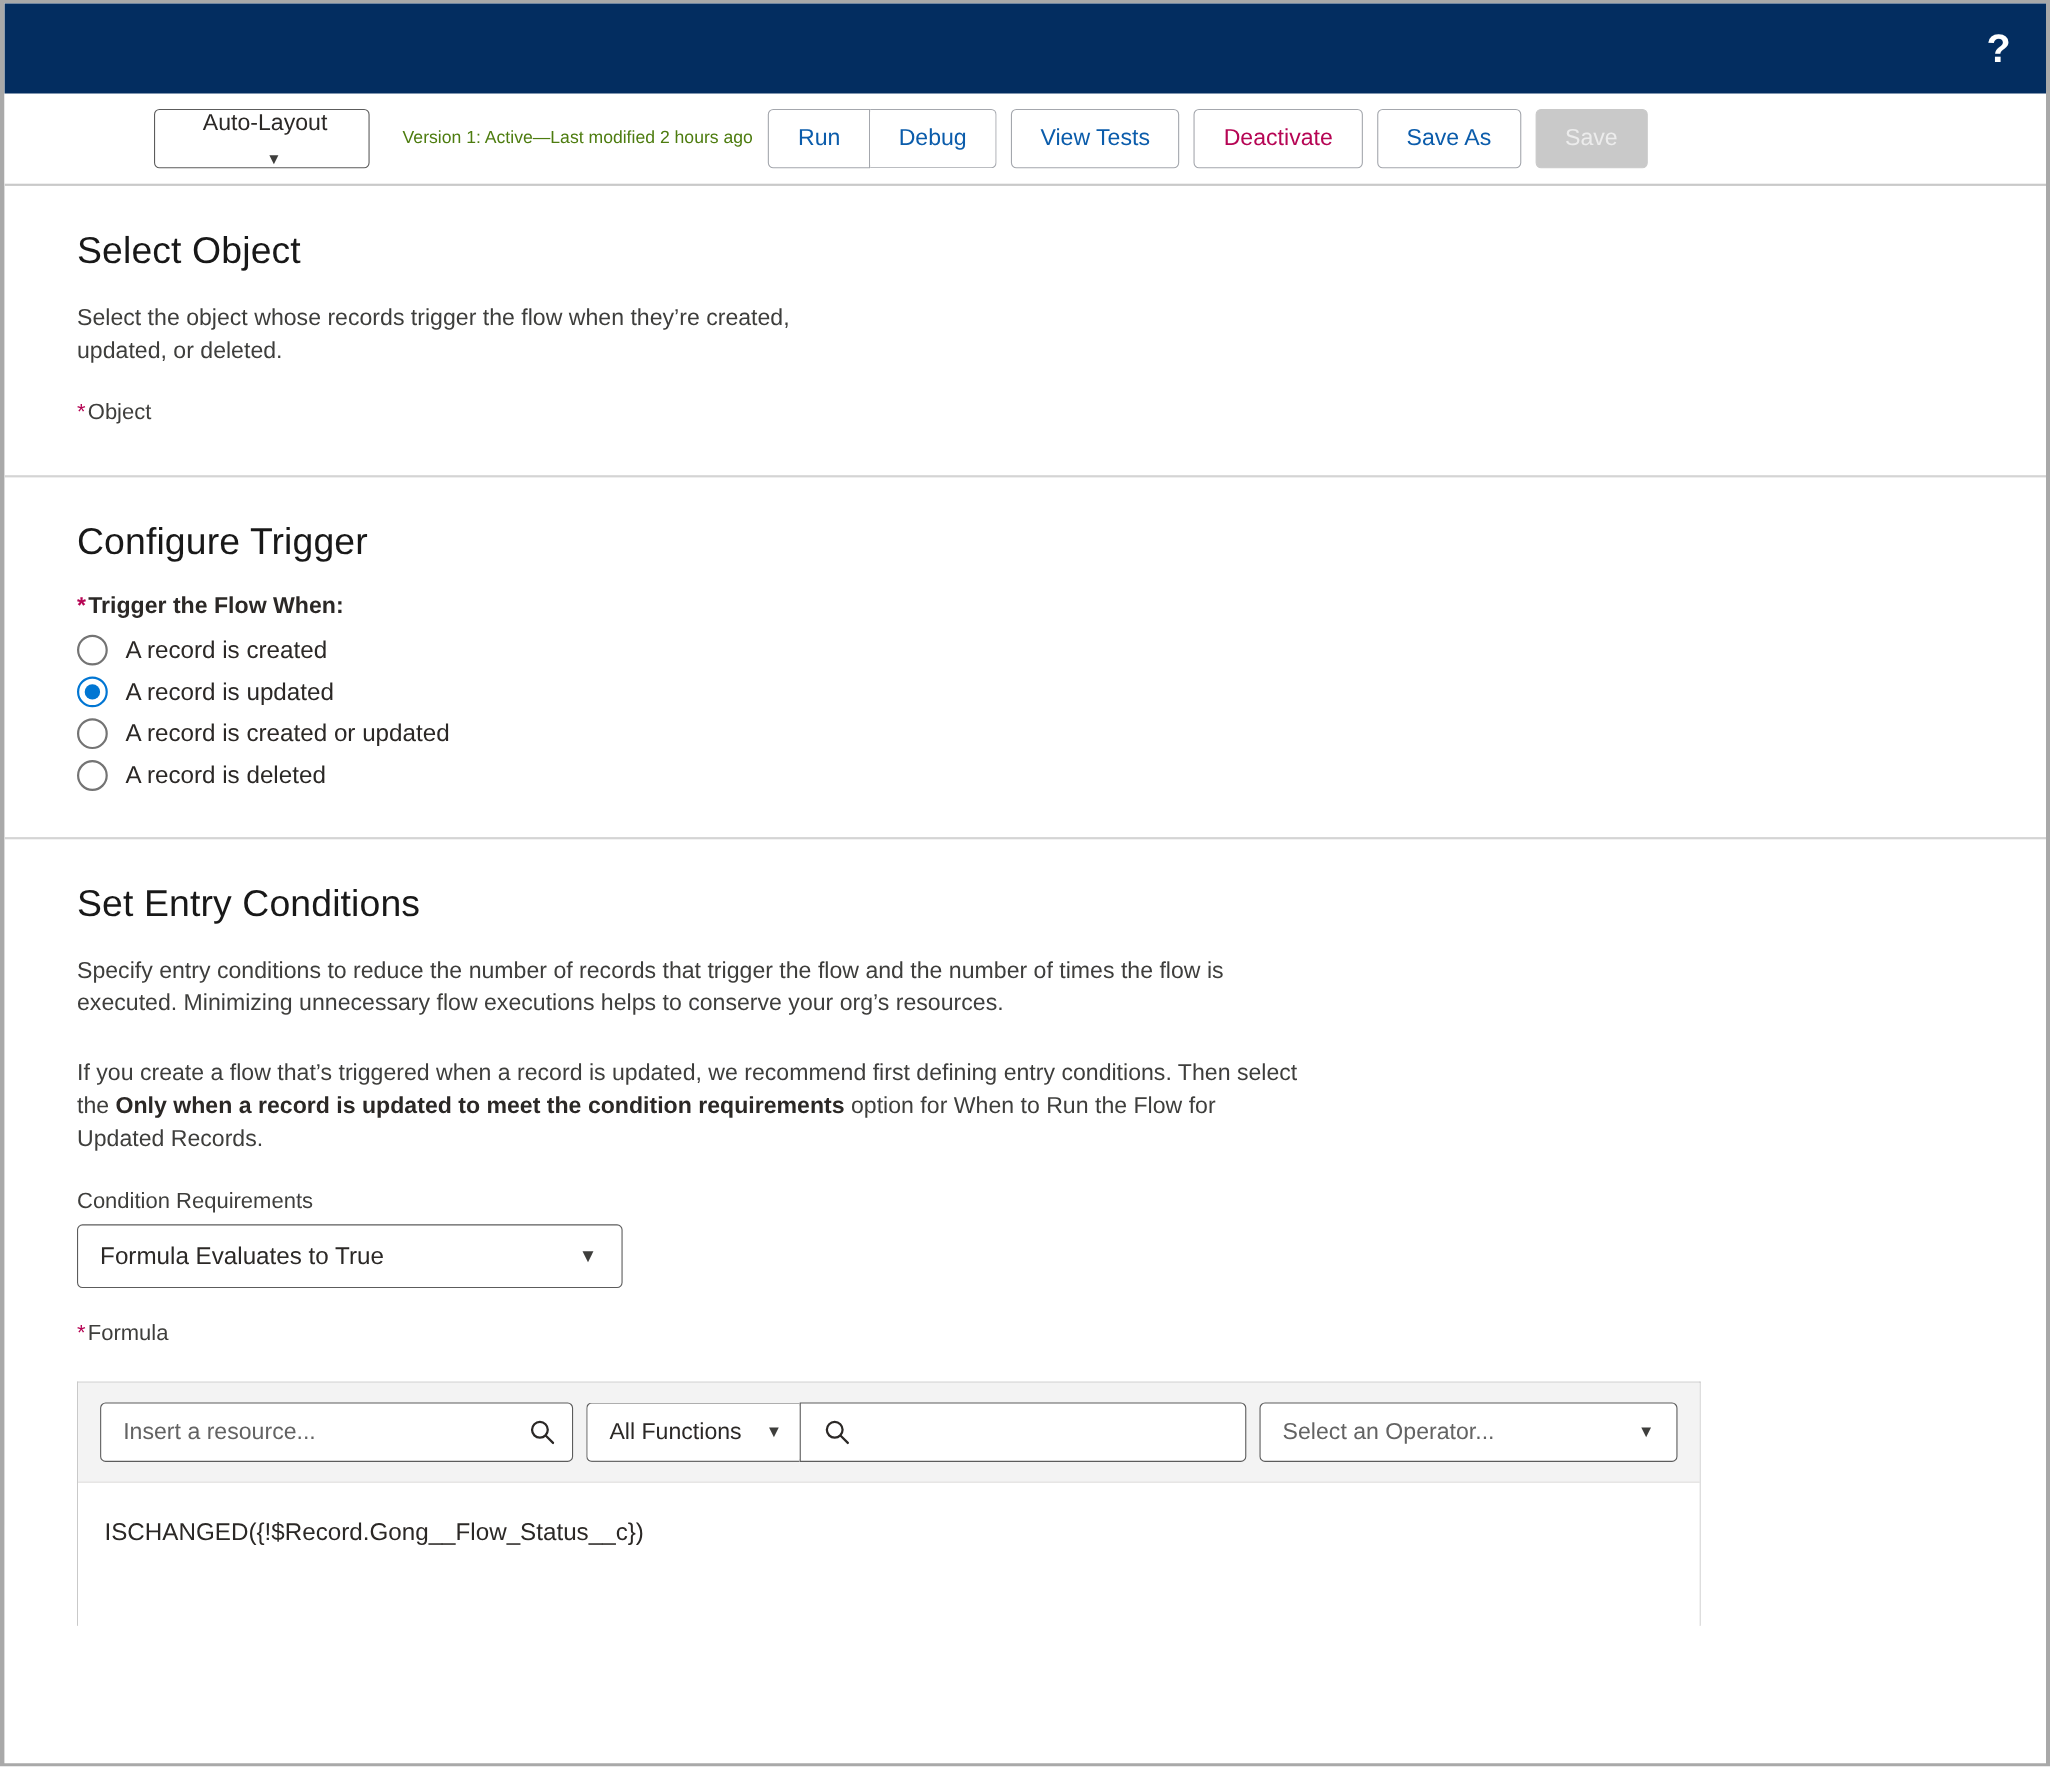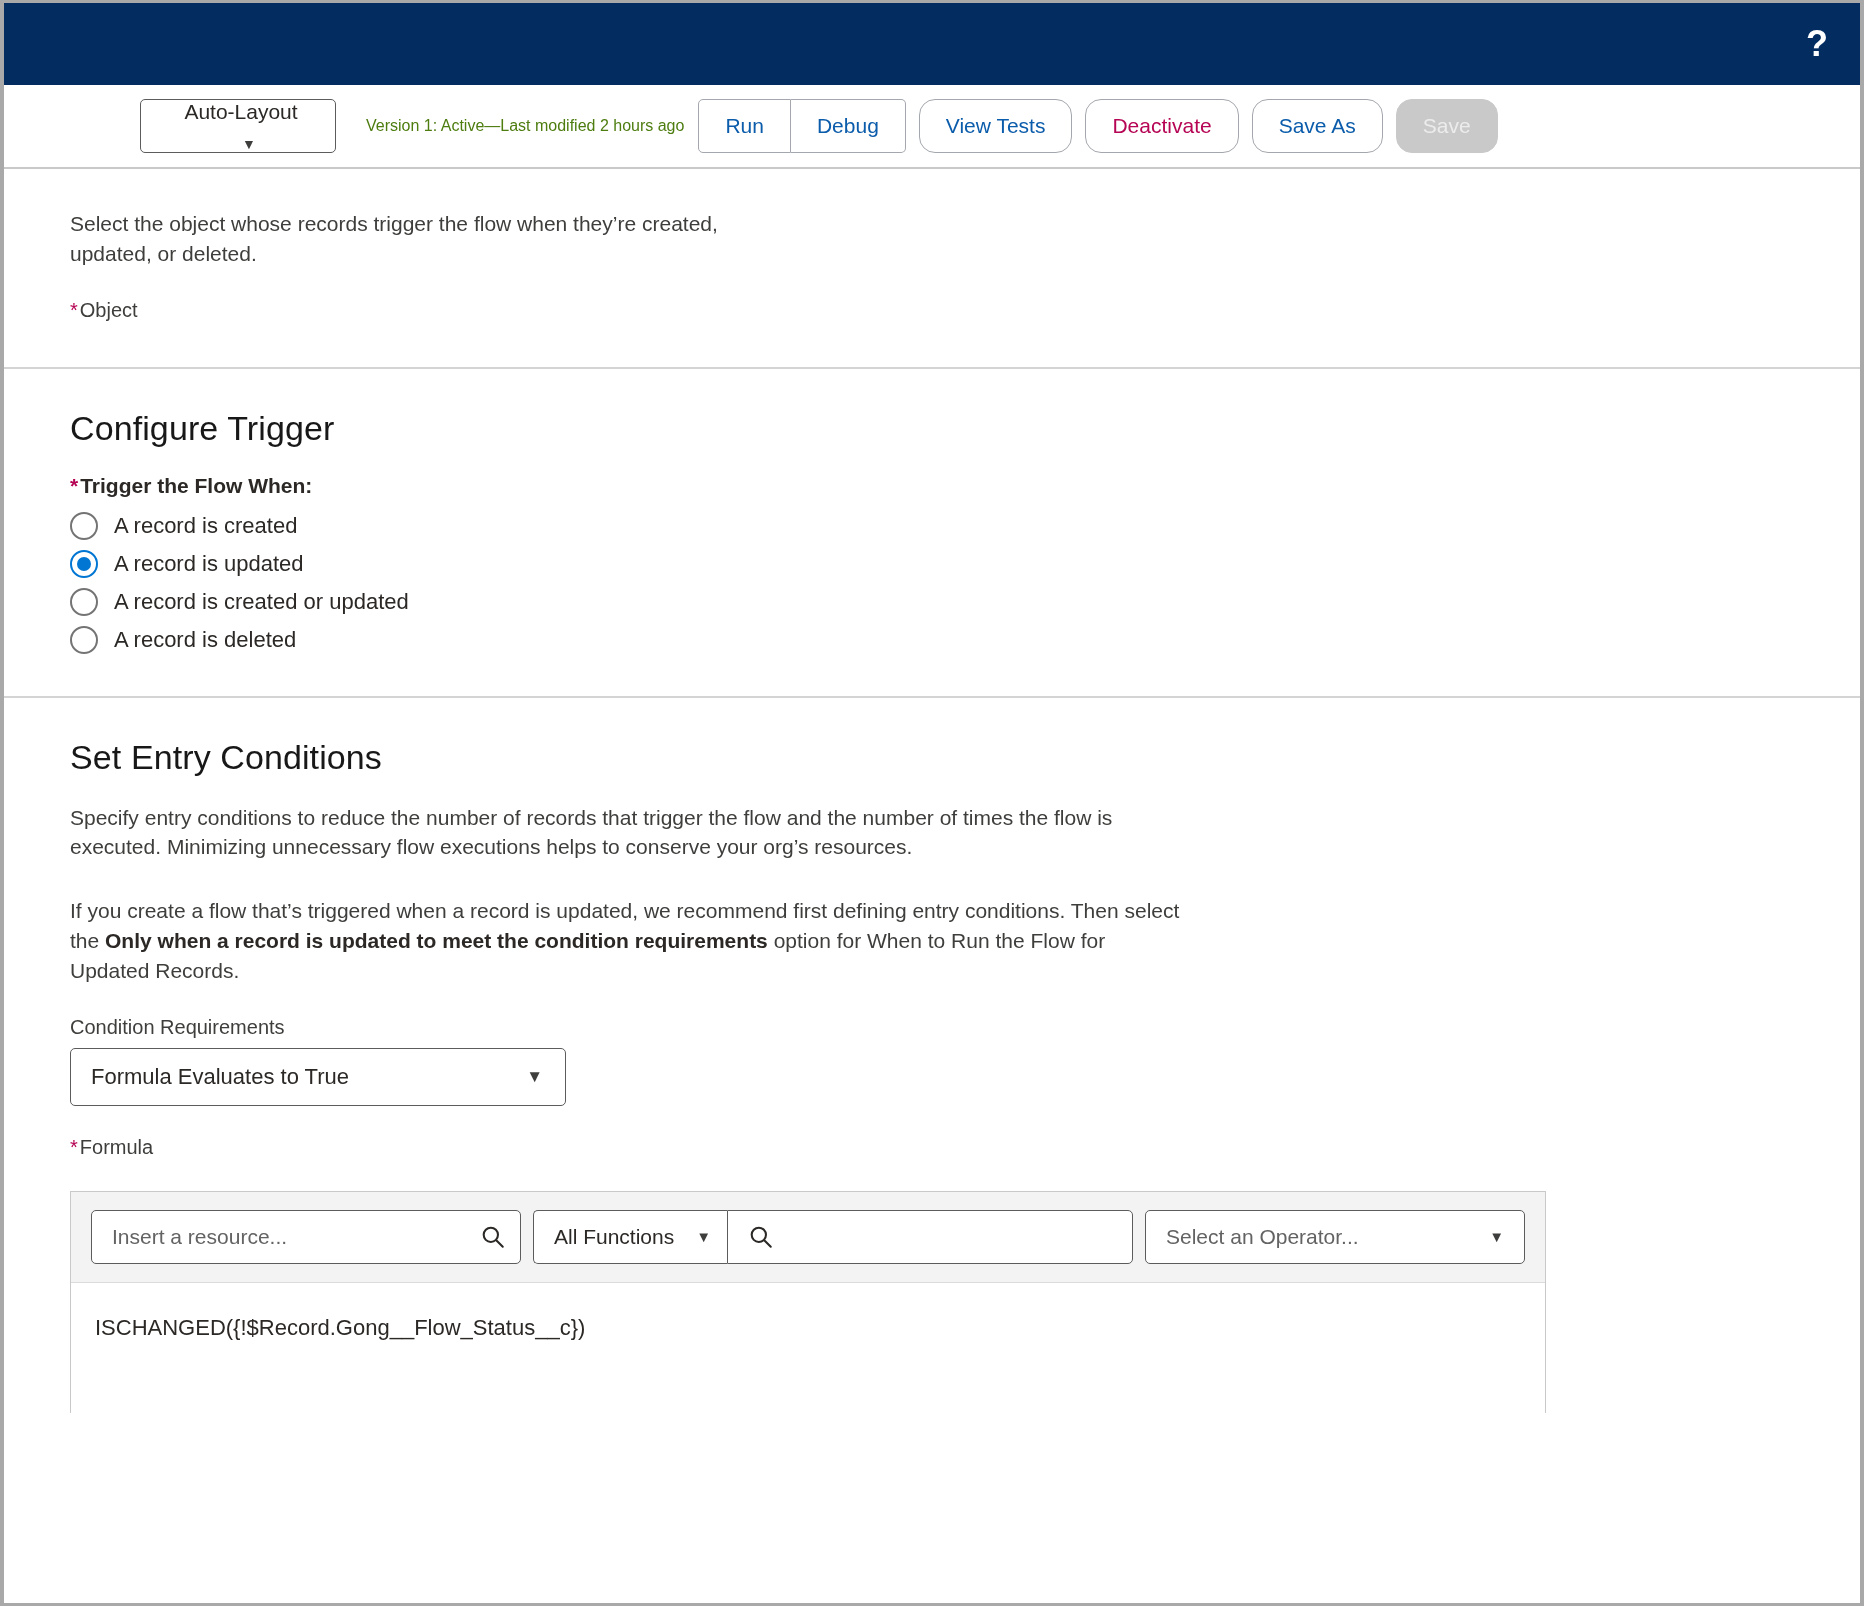--- a/index.html
+++ b/index.html
@@ -92,21 +92,21 @@
     font-family: "Liberation Sans", sans-serif;
     padding: 0 26px;
     display: flex;
     align-items: center;
     justify-content: center;
     cursor: pointer;
     white-space: nowrap;
   }
   .btn-group .btn:first-child { border-radius: 5px 0 0 5px; }
   .btn-group .btn:last-child  { border-radius: 0 5px 5px 0; border-left: none; }
-  .btn-single { border-radius: 16px; margin-left: 13px; }
+  .btn-single { border-radius: 5px; margin-left: 13px; }
   .btn-danger { color: #b60554; }
   .btn-disabled {
     background: #c9c9c9;
     border-color: #c9c9c9;
     color: #ececec;
     cursor: default;
   }
 
   
   .section {
@@ -310,20 +310,21 @@
       <div class="btn">Debug</div>
     </div>
 
     <div class="btn btn-single">View Tests</div>
     <div class="btn btn-single btn-danger">Deactivate</div>
     <div class="btn btn-single">Save As</div>
     <div class="btn btn-single btn-disabled">Save</div>
   </div>
 
   <div class="section">
+    <div class="section-title">Select Object</div>
     <div class="section-desc narrow">Select the object whose records trigger the flow when they’re created, updated, or deleted.</div>
 
     <div class="field-label">
       <span class="req">*</span><span>Object</span>
     </div>
 
   </div>
 
   <div class="section">
     <div class="section-title">Configure Trigger</div>

